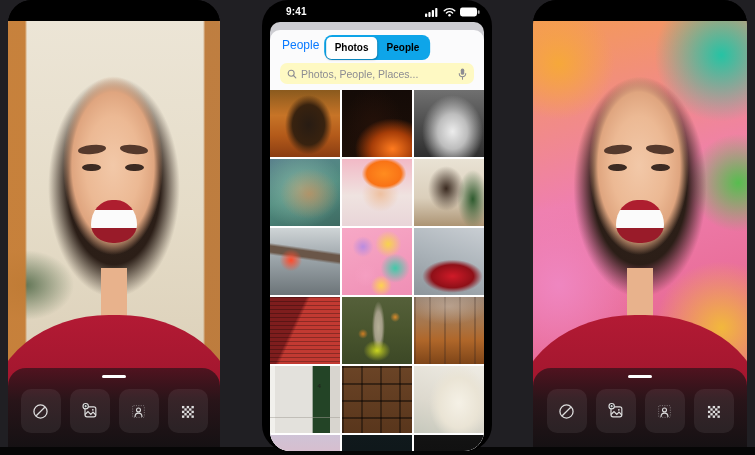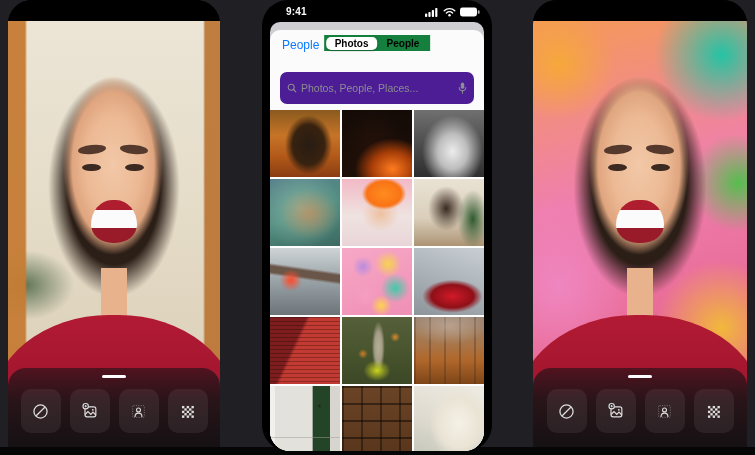--- a/index.html
+++ b/index.html
@@ -58,26 +58,26 @@
 
   
   .m-status{position:relative;height:25px;color:#fff;}
   .m-time{position:absolute;left:24px;top:6px;font-size:10px;font-weight:700;letter-spacing:.2px;}
   .m-icons{position:absolute;right:12px;top:7px;display:flex;align-items:center;gap:4px;}
   .under-card{position:absolute;top:22px;left:8px;right:8px;height:18px;background:#cdcdd2;border-radius:10px 10px 0 0;}
   .sheet{position:absolute;top:30px;left:8px;right:8px;bottom:0;background:#fbfbfc;
     border-radius:10px 10px 20px 20px;overflow:hidden;}
   .sheet-head{position:relative;height:26px;}
   .cancel{position:absolute;left:12px;top:8px;font-size:12px;color:#0a7aff;cursor:pointer;}
-  .segmented{position:absolute;left:50%;transform:translateX(-50%);top:5px;height:16px;
-    background:#15803d;border-radius:0;padding:1.5px;display:flex;align-items:stretch;}
+  .segmented{position:absolute;left:50%;transform:translateX(-50%);top:5px;height:25px;
+    background:#0ea5e9;border-radius:8px;padding:1.5px;display:flex;align-items:stretch;}
   .seg{font-size:10px;padding:0 9px;display:flex;align-items:center;border-radius:5px;color:#000;cursor:pointer;}
   .seg.sel{background:#fff;font-weight:700;box-shadow:0 1px 2px rgba(0,0,0,.25);}
   .seg.unsel{font-weight:600;}
-  .search{margin:16px 10px 6px;height:32px;background:#4c1d95;border-radius:7px;
+  .search{margin:7px 10px 6px;height:21px;background:#fef9c3;border-radius:7px;
     display:flex;align-items:center;padding:0 7px;cursor:text;}
   .search .ph{flex:1;font-size:10.5px;color:#8c8c92;margin-left:4px;white-space:nowrap;overflow:hidden;}
   .grid{display:grid;grid-template-columns:repeat(3,1fr);gap:2px;background:#fff;}
   .tile{height:67px;position:relative;cursor:pointer;}
   .tile .mini-label{position:absolute;left:68%;top:26%;font-size:6px;color:#20251f;font-weight:700;}
 </style>
 </head>
 <body>
 
 <div class="canvas">

